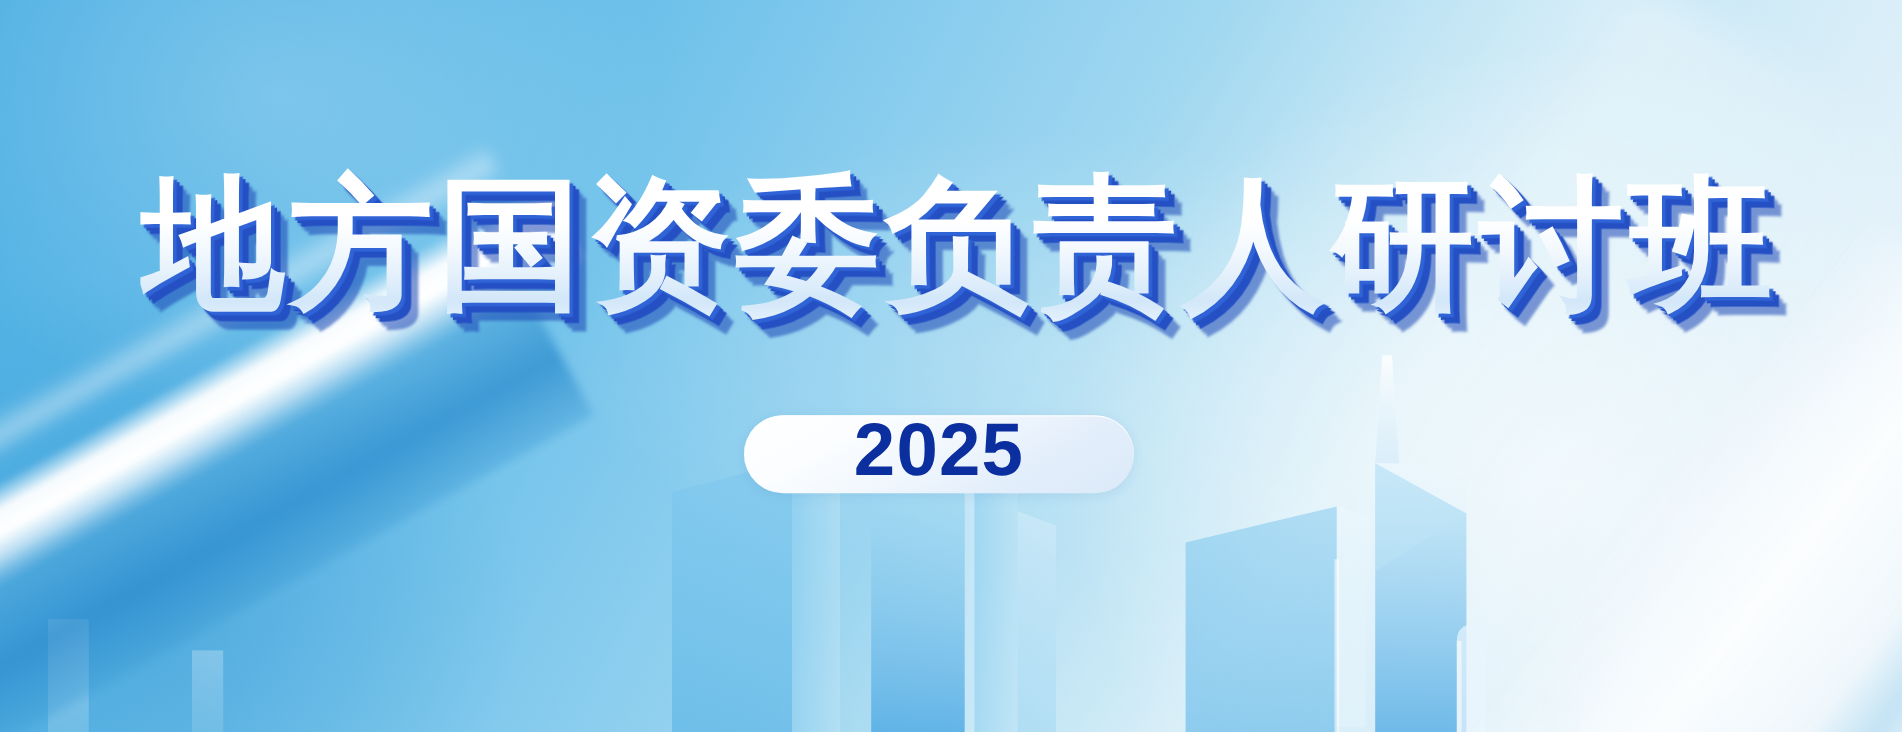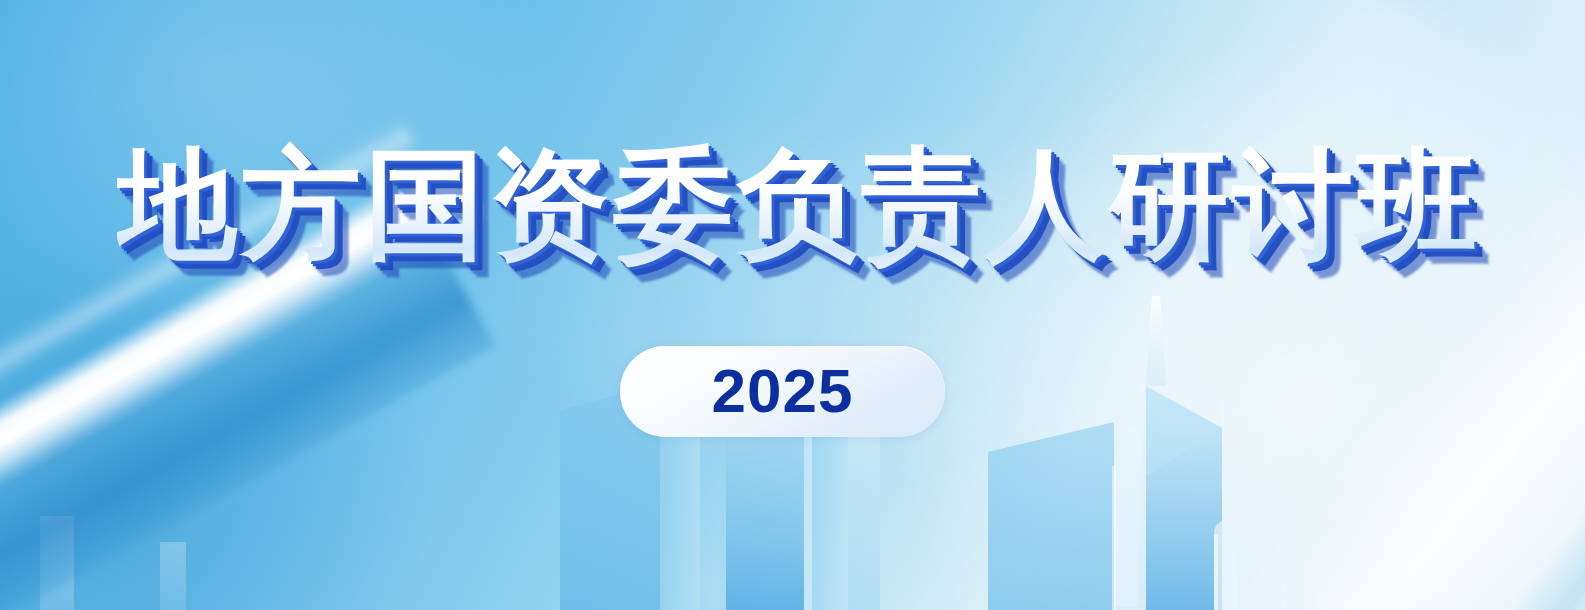--- a/index.html
+++ b/index.html
@@ -183,33 +183,33 @@
       drop-shadow(6px 7px 1px rgba(26,70,180,0.55));
     margin-left: 13px;
   }
 
   
   .pill {
     position: absolute;
     left: 620px;
     top: 346px;
     width: 325px;
-    height: 91px;
+    height: 65px;
     border-radius: 46px;
     background: linear-gradient(150deg,
       #ffffff 0%,
       #fbfdff 26%,
       #f1f7fd 48%,
       #e3eefb 72%,
       #dbe9f8 100%);
     box-shadow:
       0 2px 10px rgba(30,90,160,0.10),
       inset 0 1px 0 rgba(255,255,255,0.9);
     display: flex;
-    align-items: center;
+    align-items: flex-start;
     justify-content: center;
   }
   .pill-text {
     font-family: "Liberation Sans", "DejaVu Sans", sans-serif;
     font-size: 62px;
     font-weight: 700;
     letter-spacing: 1px;
     color: #0b2f9e;
     line-height: 1;
     transform: translateY(-1px);

